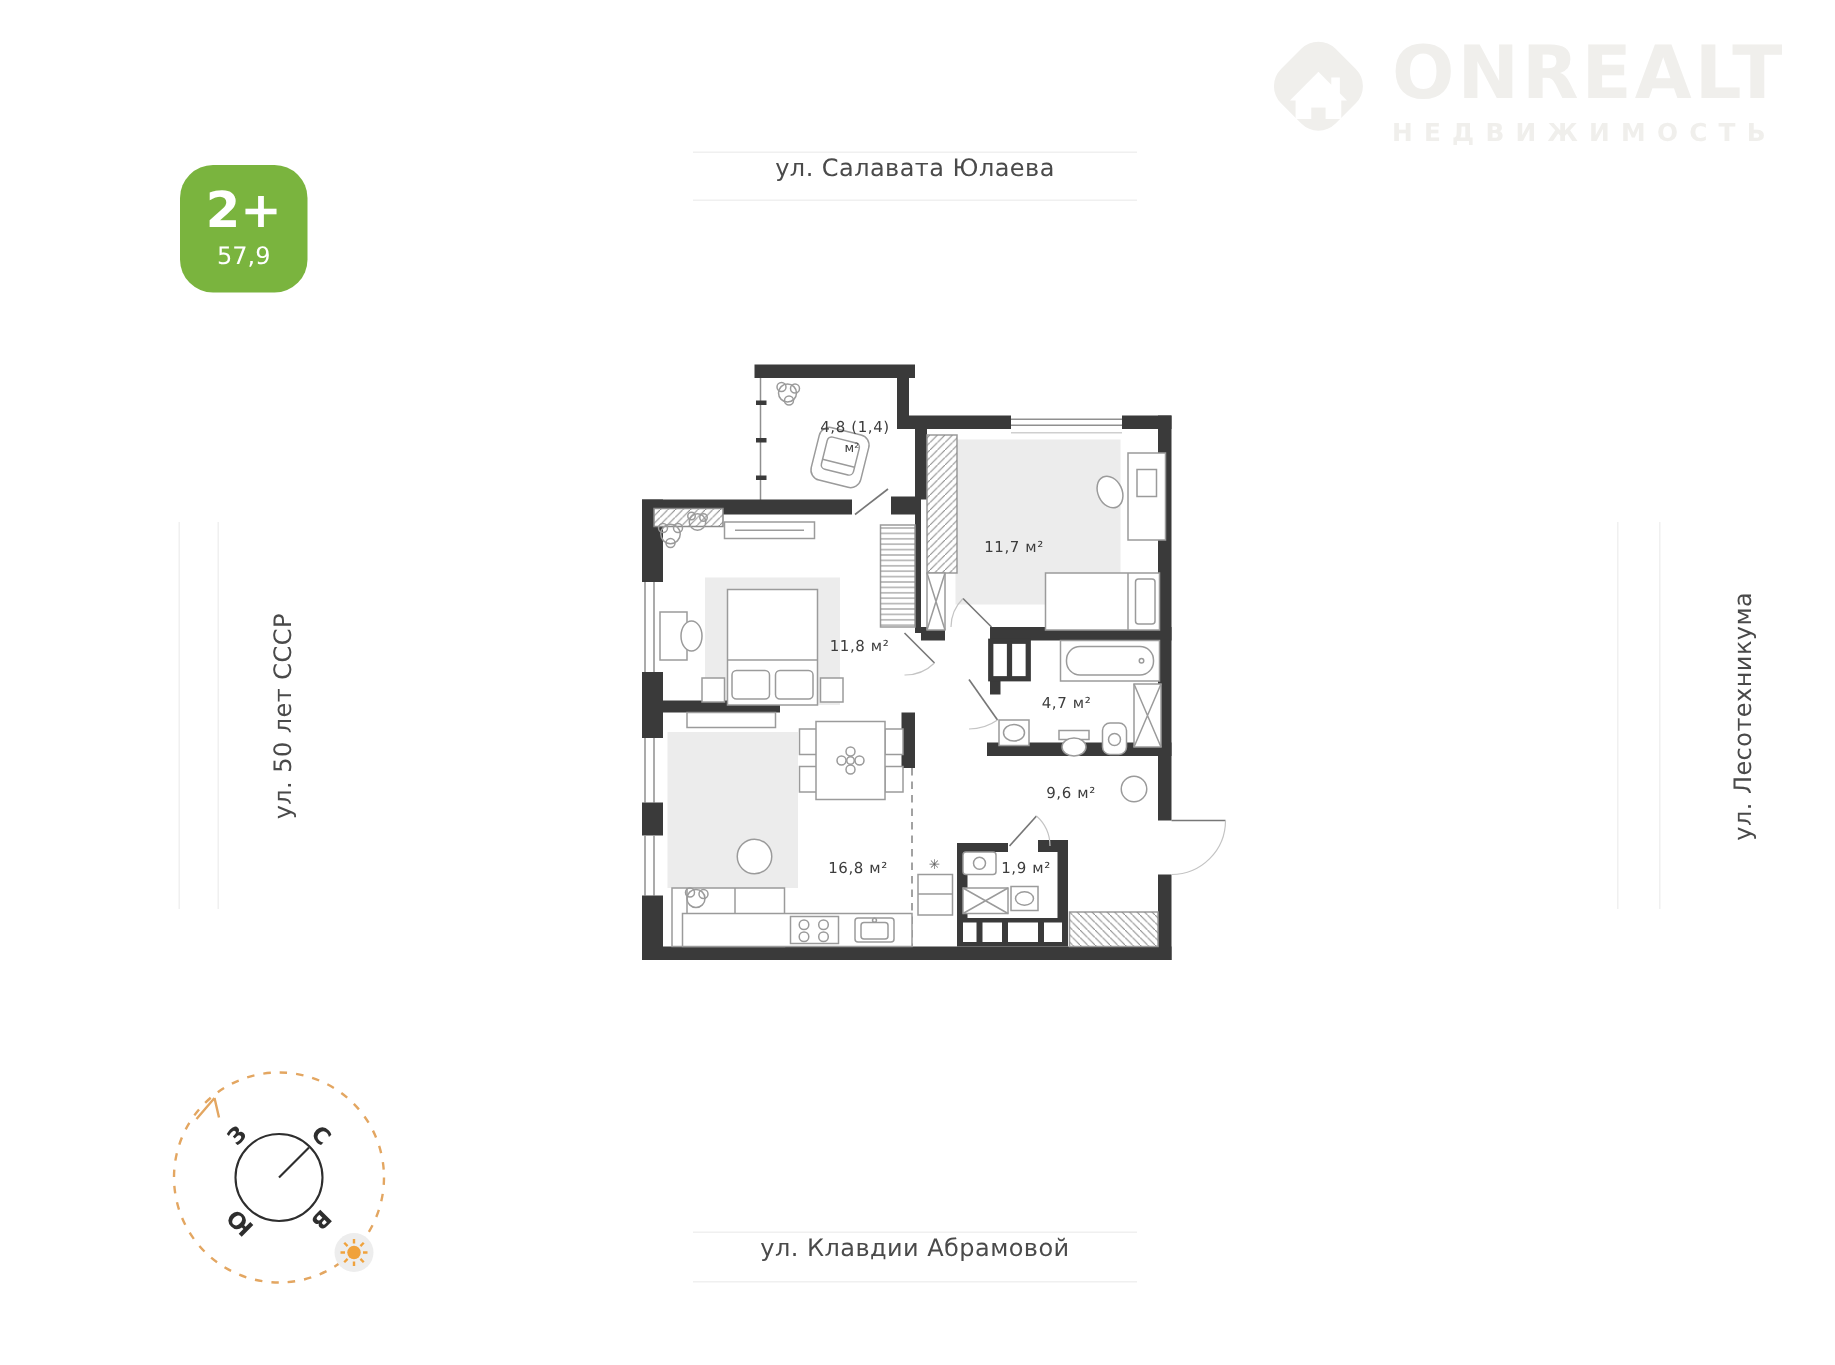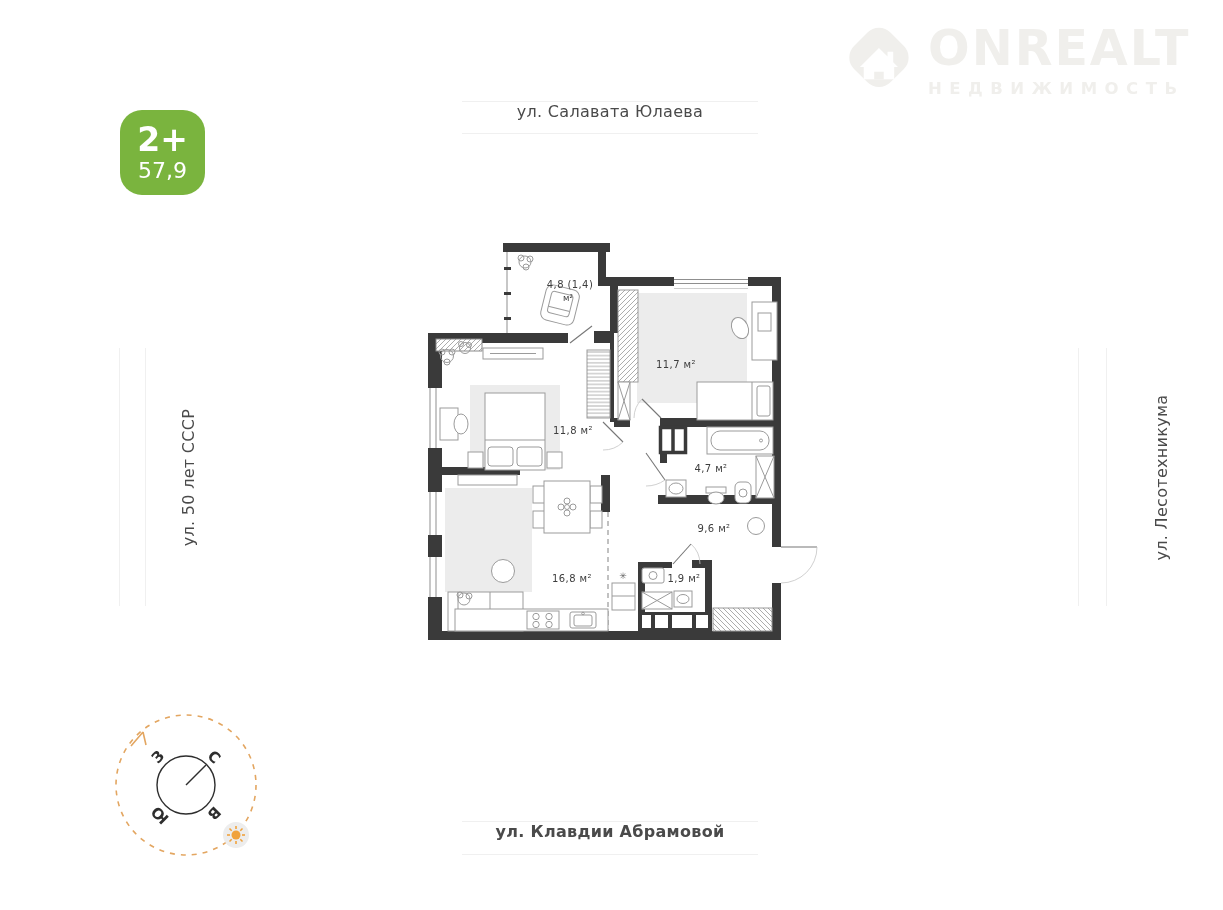--- a/index.html
+++ b/index.html
@@ -10,31 +10,31 @@
   .logo{position:absolute;left:838px;top:20px;display:flex;align-items:flex-start;}
   .logo-text{margin-left:10px;color:var(--logo-gray);}
   .logo-title{font-size:49px;font-weight:800;letter-spacing:2px;line-height:58px;}
   .logo-sub{font-size:16.5px;font-weight:600;letter-spacing:7.5px;margin-top:1px;}
 
   
   .badge{position:absolute;left:120px;top:110px;width:85px;height:85px;border-radius:22px;
          background:var(--accent-green);color:#fff;display:flex;flex-direction:column;
          align-items:center;justify-content:center;}
   .badge-rooms{font-size:33px;font-weight:700;line-height:36px;}
-  .badge-area{font-size:22px;font-weight:500;line-height:26px;}
+  .badge-area{font-size:16px;font-weight:500;line-height:26px;}
 
   
   .street{position:absolute;color:var(--street-text);font-size:16px;letter-spacing:.3px;}
   .street-h{border-top:1px solid var(--street-line);border-bottom:1px solid var(--street-line);
             display:flex;align-items:flex-start;justify-content:center;}
   .street-v{border-left:1px solid var(--street-line);border-right:1px solid var(--street-line);
             display:grid;place-items:center;}
   .street-v span{transform:rotate(-90deg);white-space:nowrap;}
   .street-top{left:462px;top:101px;width:296px;height:31px;}
-  .street-bottom{left:462px;top:821px;width:296px;height:32px;font-weight:bold;}
+  .street-bottom{left:462px;top:821px;width:296px;height:32px;}
   .street-left{left:119px;top:348px;width:25px;height:258px;}
   .street-right{left:1078px;top:348px;width:27px;height:258px;}
 
   
   .plan{position:absolute;left:420px;top:235px;}
   .compass{position:absolute;left:106px;top:705px;}
   .wall{fill:var(--wall);}
   .f{fill:#fff;stroke:var(--furniture-line);stroke-width:1;}
   .fl{fill:none;stroke:var(--furniture-line);stroke-width:1;}
   .rug{fill:var(--rug);}

